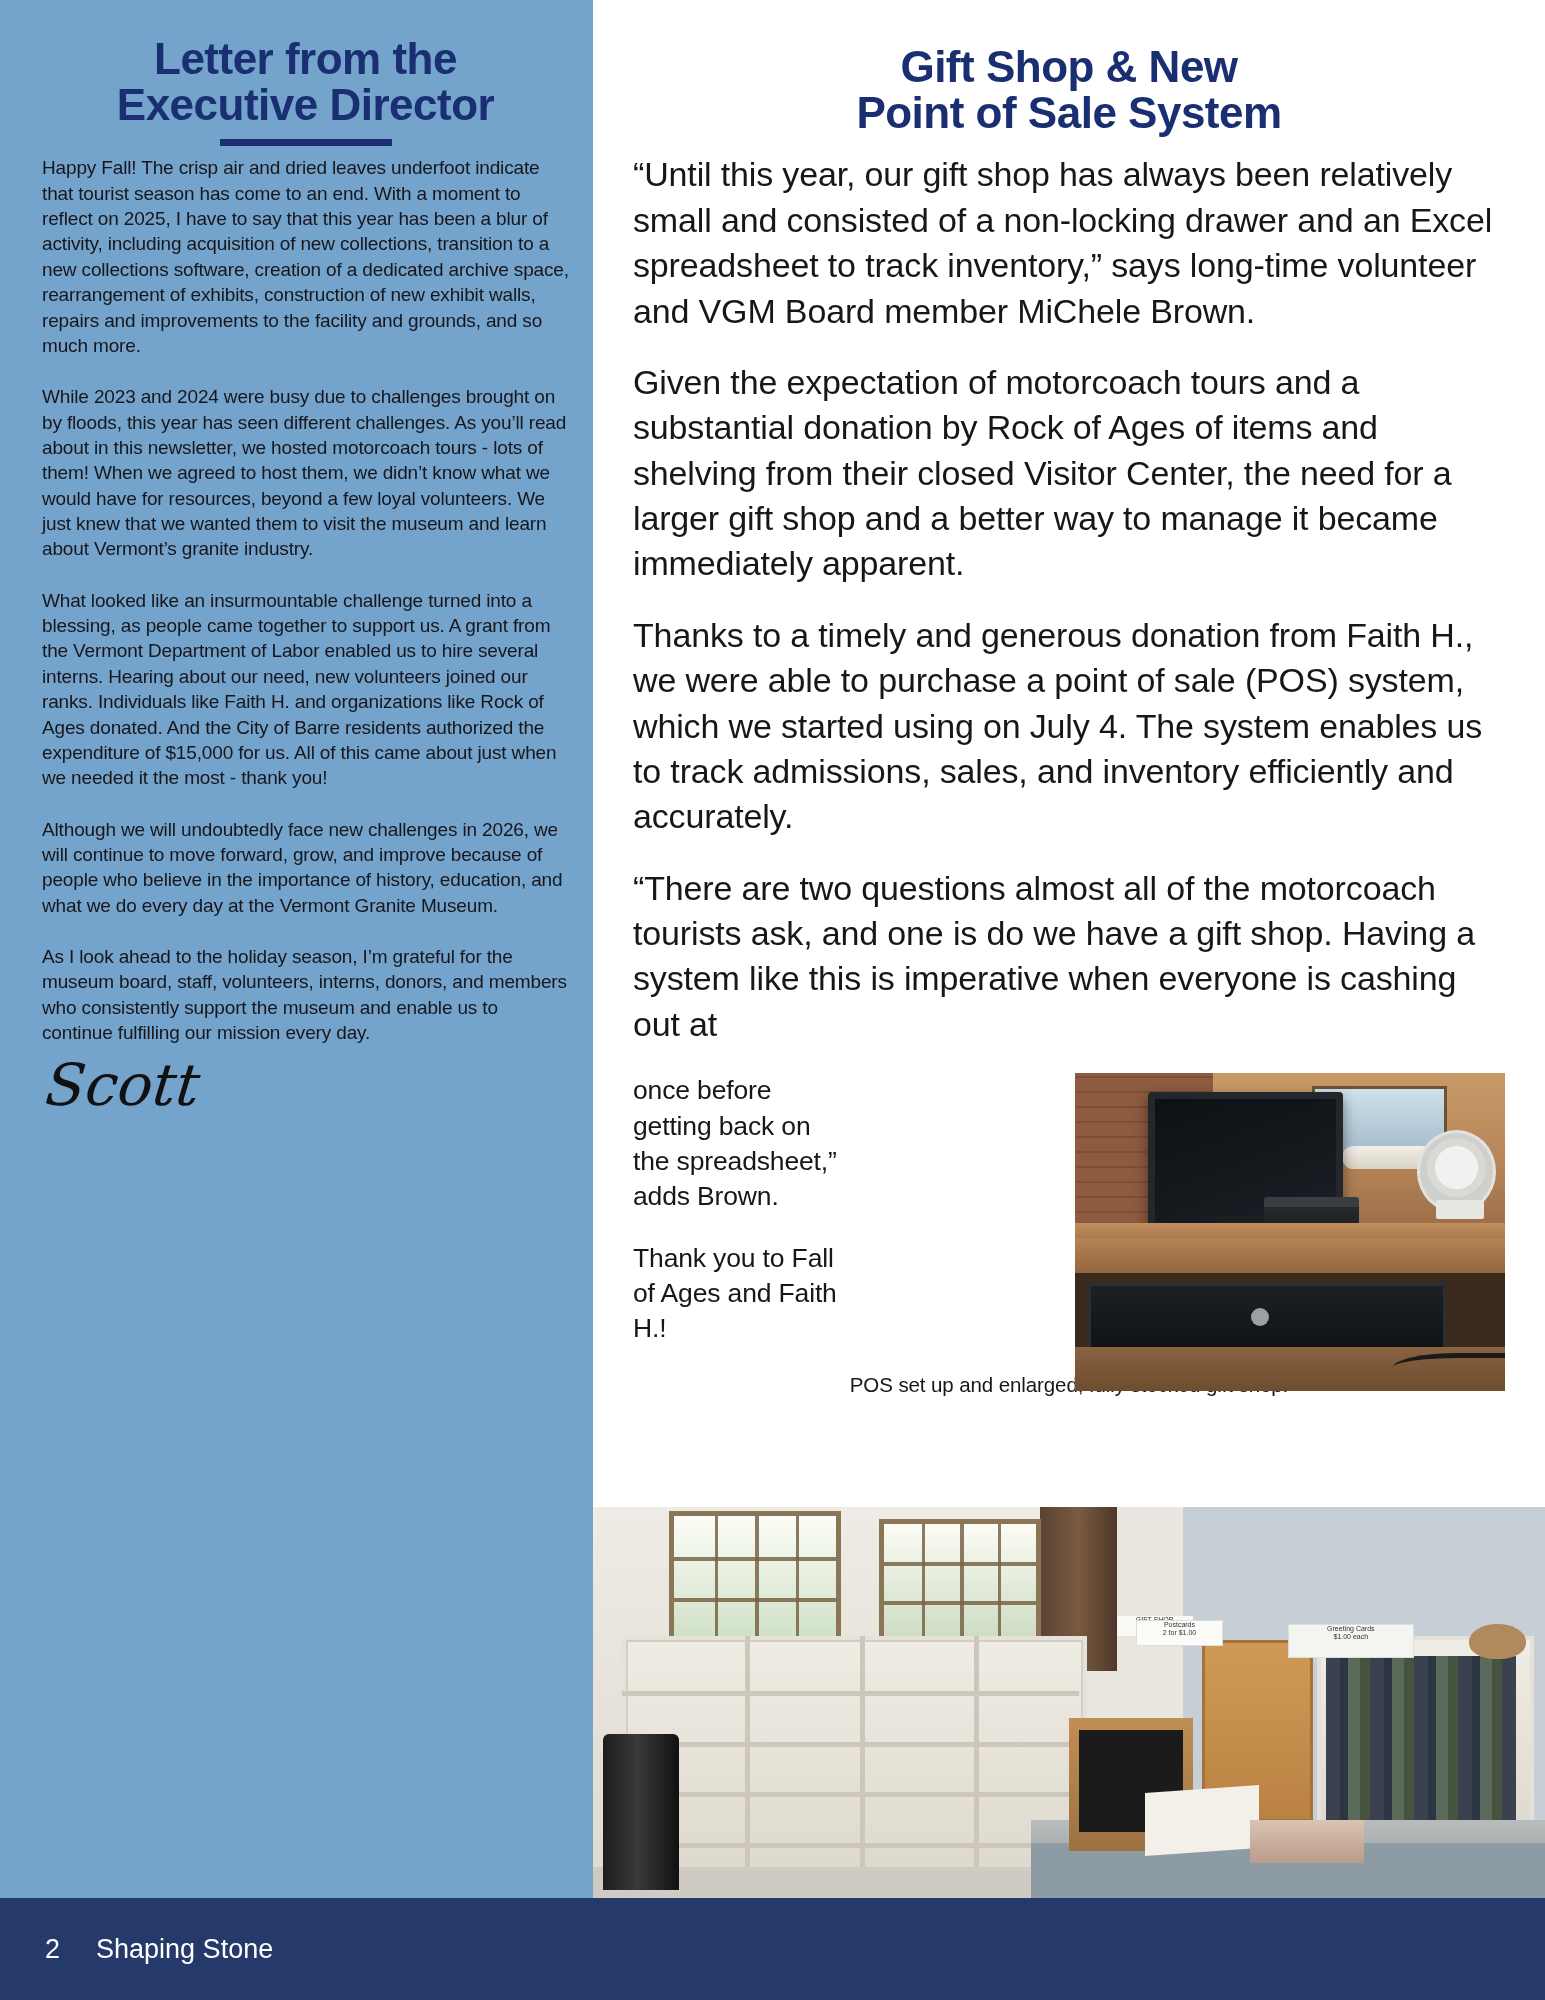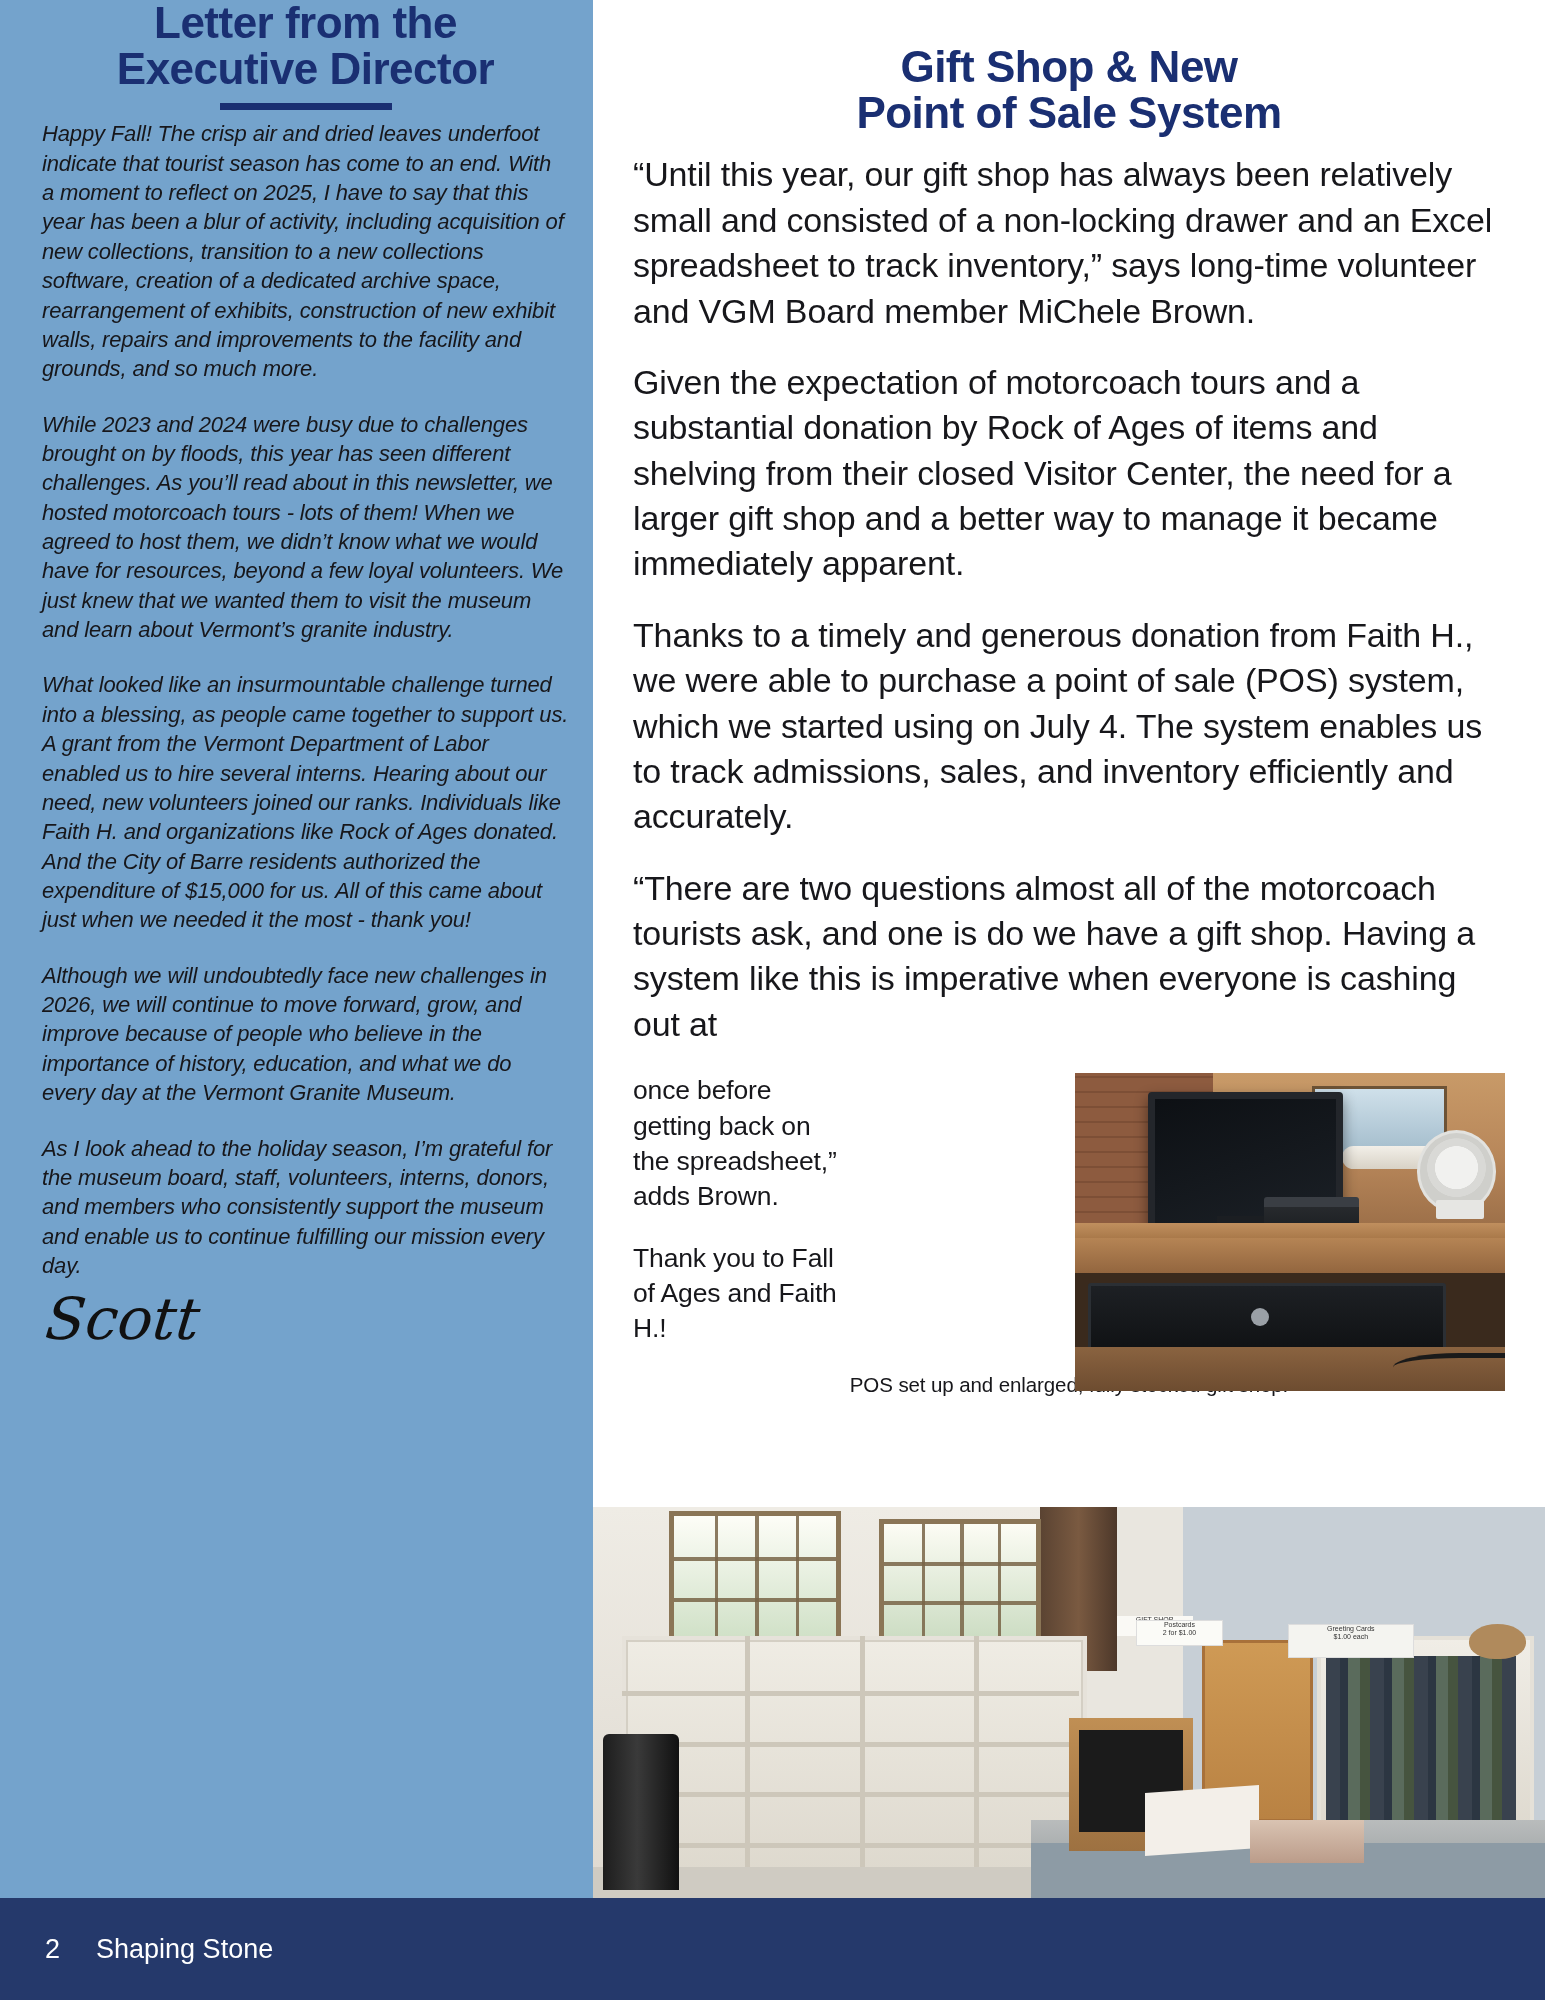--- a/index.html
+++ b/index.html
@@ -21,34 +21,34 @@
   .left-inner{padding:0 24px 0 42px;}
 
   .title-left{
     color:#1a2f72;
     font-weight:bold;
     font-size:44px;
     line-height:1.05;
     text-align:center;
     letter-spacing:-0.5px;
     margin:0;
+    padding-top:36px;
     white-space:pre-line;
   }
   .title-rule{
     width:172px;height:7px;background:#1a2f72;
     margin:11px auto 9px auto;
   }
 
   .body-left p{
     color:#17171b;
-    font-size:22px;
+    font-size:19px;
     line-height:1.335;
     margin:0 0 26px 0;
     letter-spacing:-0.15px;
-    font-style:italic;
   }
   .body-left p:last-child{margin-bottom:0;}
 
   .signature{
     font-family:"DejaVu Serif", serif;
     font-style:italic;
     font-size:58px;
     color:#111;
     margin:10px 0 0 4px;
     line-height:1;

